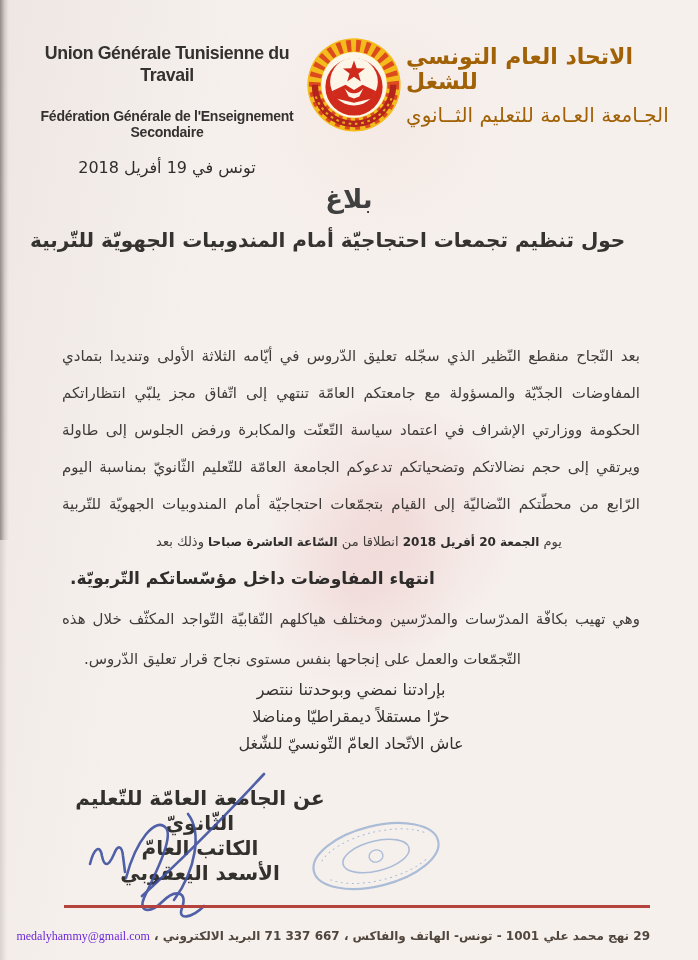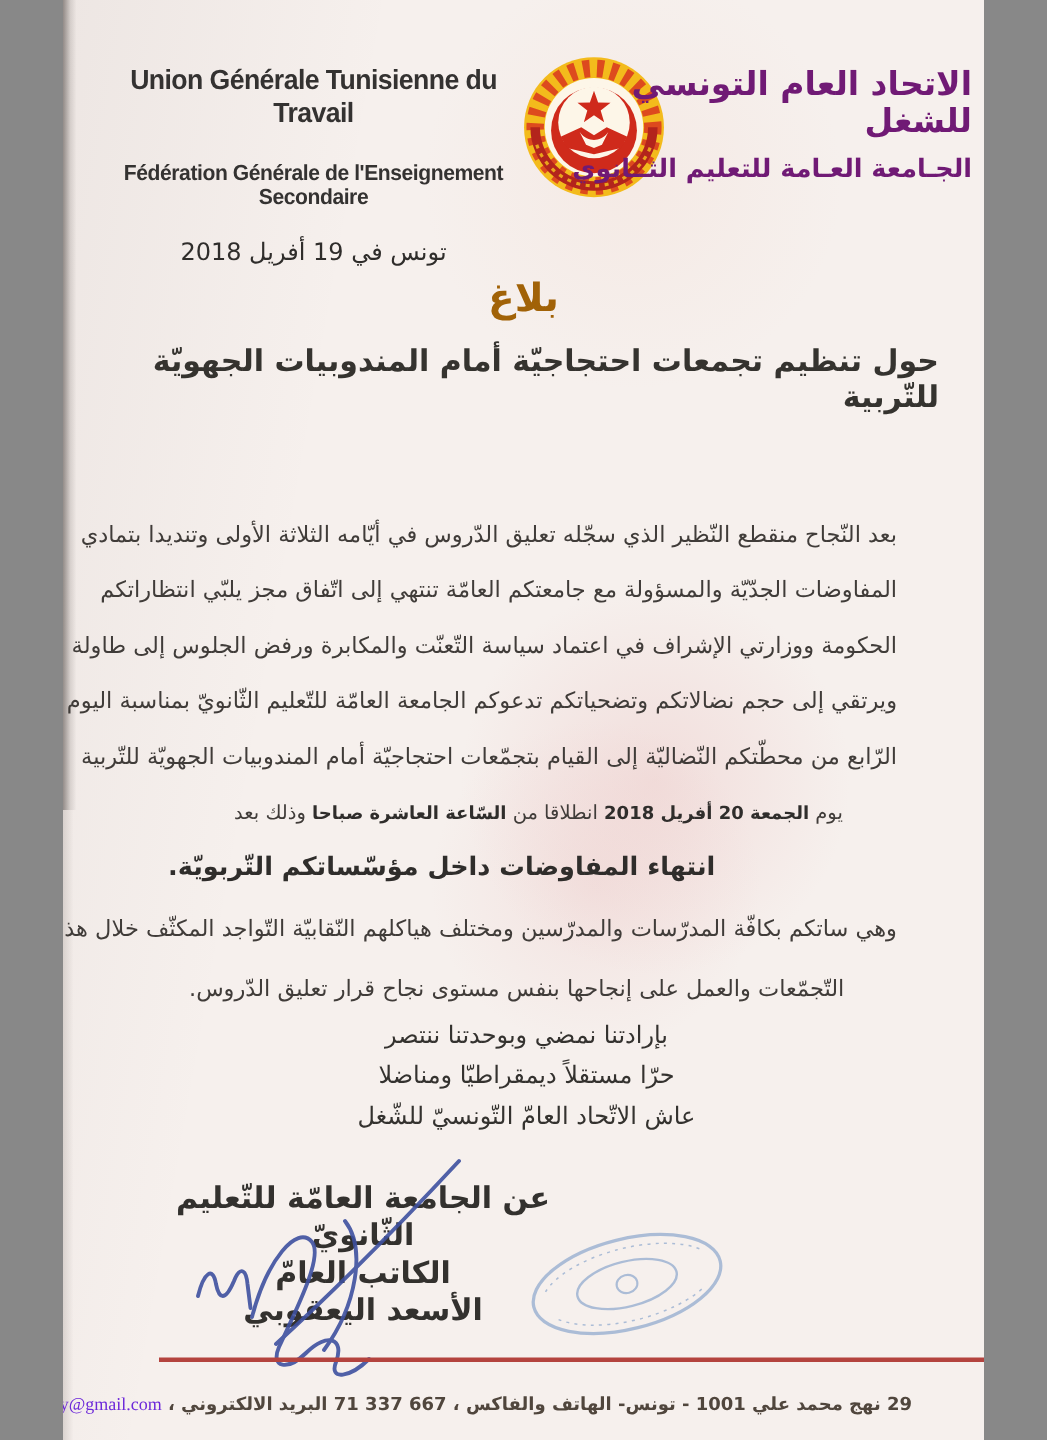--- a/index.html
+++ b/index.html
@@ -1,18 +1,18 @@
 <!DOCTYPE html>
 <html lang="ar"><head>
 <meta charset="utf-8">
 <style>
   * { margin:0; padding:0; box-sizing:border-box; }
   html,body { background:#888; }
   .page {
-    position:relative; width:614px; height:960px; margin:0 auto;
+    position:relative; width:698px; height:960px; margin:0 auto;
     background:#f6f0ed; overflow:hidden;
     font-family:"DejaVu Sans", sans-serif; color:#3d3a38;
   }
   
   .scan-overlay {
     position:absolute; inset:0; pointer-events:none;
     background:
       radial-gradient(circle at 395px 520px, rgba(231,178,178,0.30), transparent 130px),
       radial-gradient(circle at 355px 590px, rgba(231,178,178,0.22), transparent 110px),
       radial-gradient(circle at 380px 120px, rgba(240,205,190,0.18), transparent 140px),
@@ -27,32 +27,32 @@
     background:linear-gradient(to right, rgba(140,130,124,0.25), transparent);
   }
 
   
   .header-left { position:absolute; left:36px; top:42px; width:262px; text-align:center;
     font-family:"Liberation Sans", sans-serif; color:#343231; }
   .fr-line1 { font-size:18.5px; font-weight:bold; letter-spacing:-0.4px; transform:scaleX(0.96); }
   .fr-line2 { font-size:14.5px; font-weight:bold; letter-spacing:-0.3px; margin-top:22px; transform:scaleX(0.97); }
   .date-line { font-family:"DejaVu Sans", sans-serif; direction:rtl; font-size:16px; margin-top:18px; color:#2f2d2b;text-align:center; }
 
-  .header-right { position:absolute; right:8px; top:44px; width:284px; text-align:right;
-    direction:rtl; color:#701a75; }
+  .header-right { position:absolute; right:8px; top:44px; width:284px; text-align:left;
+    direction:rtl; color:#a16207; }
   .ar-line1 { font-size:22px; font-weight:bold; }
-  .ar-line2 { font-size:17px; font-weight:bold; margin-top:9px; }
+  .ar-line2 { font-size:20px; font-weight:normal; margin-top:9px; }
 
   
   .logo { position:absolute; left:301px; top:34px; width:106px; height:108px; }
 
   
   .doc-title { position:absolute; left:0; right:0; top:184px; text-align:center;
-    direction:rtl; font-size:26px; font-weight:bold; color:#a16207; }
-  .doc-subtitle { position:absolute; left:30px; right:30px; top:228px; text-align:right;
+    direction:rtl; font-size:26px; font-weight:bold; color:#404040; }
+  .doc-subtitle { position:absolute; left:30px; right:30px; top:228px; text-align:left;
     direction:rtl; font-size:20px; font-weight:bold; color:#35332f; }
 
   
   .body-p1 { position:absolute; left:62px; right:58px; top:338px; direction:rtl;
     font-size:15px; color:#403c39; }
   .body-p1 .bline { height:37px; line-height:37px; text-align:justify; text-align-last:justify; white-space:nowrap; }
   .line6 { height:37px; line-height:37px; direction:rtl; text-align:center; white-space:nowrap; padding-left:16px; }
   .line6 .seg-sm { font-size:13px; }
   .line6 .seg-b { font-size:12px; font-weight:bold; color:#2f2d2b; }
   .line7 { height:37px; line-height:37px; direction:rtl; text-align:left; padding-left:8px;
@@ -128,21 +128,21 @@
     <div class="bline">الحكومة ووزارتي الإشراف في اعتماد سياسة التّعنّت والمكابرة ورفض الجلوس إلى طاولة</div>
     <div class="bline">ويرتقي إلى حجم نضالاتكم وتضحياتكم تدعوكم الجامعة العامّة للتّعليم الثّانويّ بمناسبة اليوم</div>
     <div class="bline">الرّابع من محطّتكم النّضاليّة إلى القيام بتجمّعات احتجاجيّة أمام المندوبيات الجهويّة للتّربية</div>
     <div class="line6">
       <span class="seg-sm">يوم </span><span class="seg-b">الجمعة 20 أفريل 2018</span><span class="seg-sm"> انطلاقا من </span><span class="seg-b">السّاعة العاشرة صباحا</span><span class="seg-sm"> وذلك بعد</span>
     </div>
     <div class="line7">انتهاء المفاوضات داخل مؤسّساتكم التّربويّة.</div>
   </div>
 
   <div class="body-p2">
-    <div class="bline1">وهي ساتكم بكافّة المدرّسات والمدرّسين ومختلف هياكلهم النّقابيّة التّواجد المكثّف خلال هذه</div>
+    <div class="bline1">وهي تهيب بكافّة المدرّسات والمدرّسين ومختلف هياكلهم النّقابيّة التّواجد المكثّف خلال هذه</div>
     <div class="bline2">التّجمّعات والعمل على إنجاحها بنفس مستوى نجاح قرار تعليق الدّروس.</div>
   </div>
 
   <div class="slogans">
     <div>بإرادتنا نمضي وبوحدتنا ننتصر</div>
     <div>حرّا مستقلاً ديمقراطيّا ومناضلا</div>
     <div>عاش الاتّحاد العامّ التّونسيّ للشّغل</div>
   </div>
 
   <div class="sig-block">

